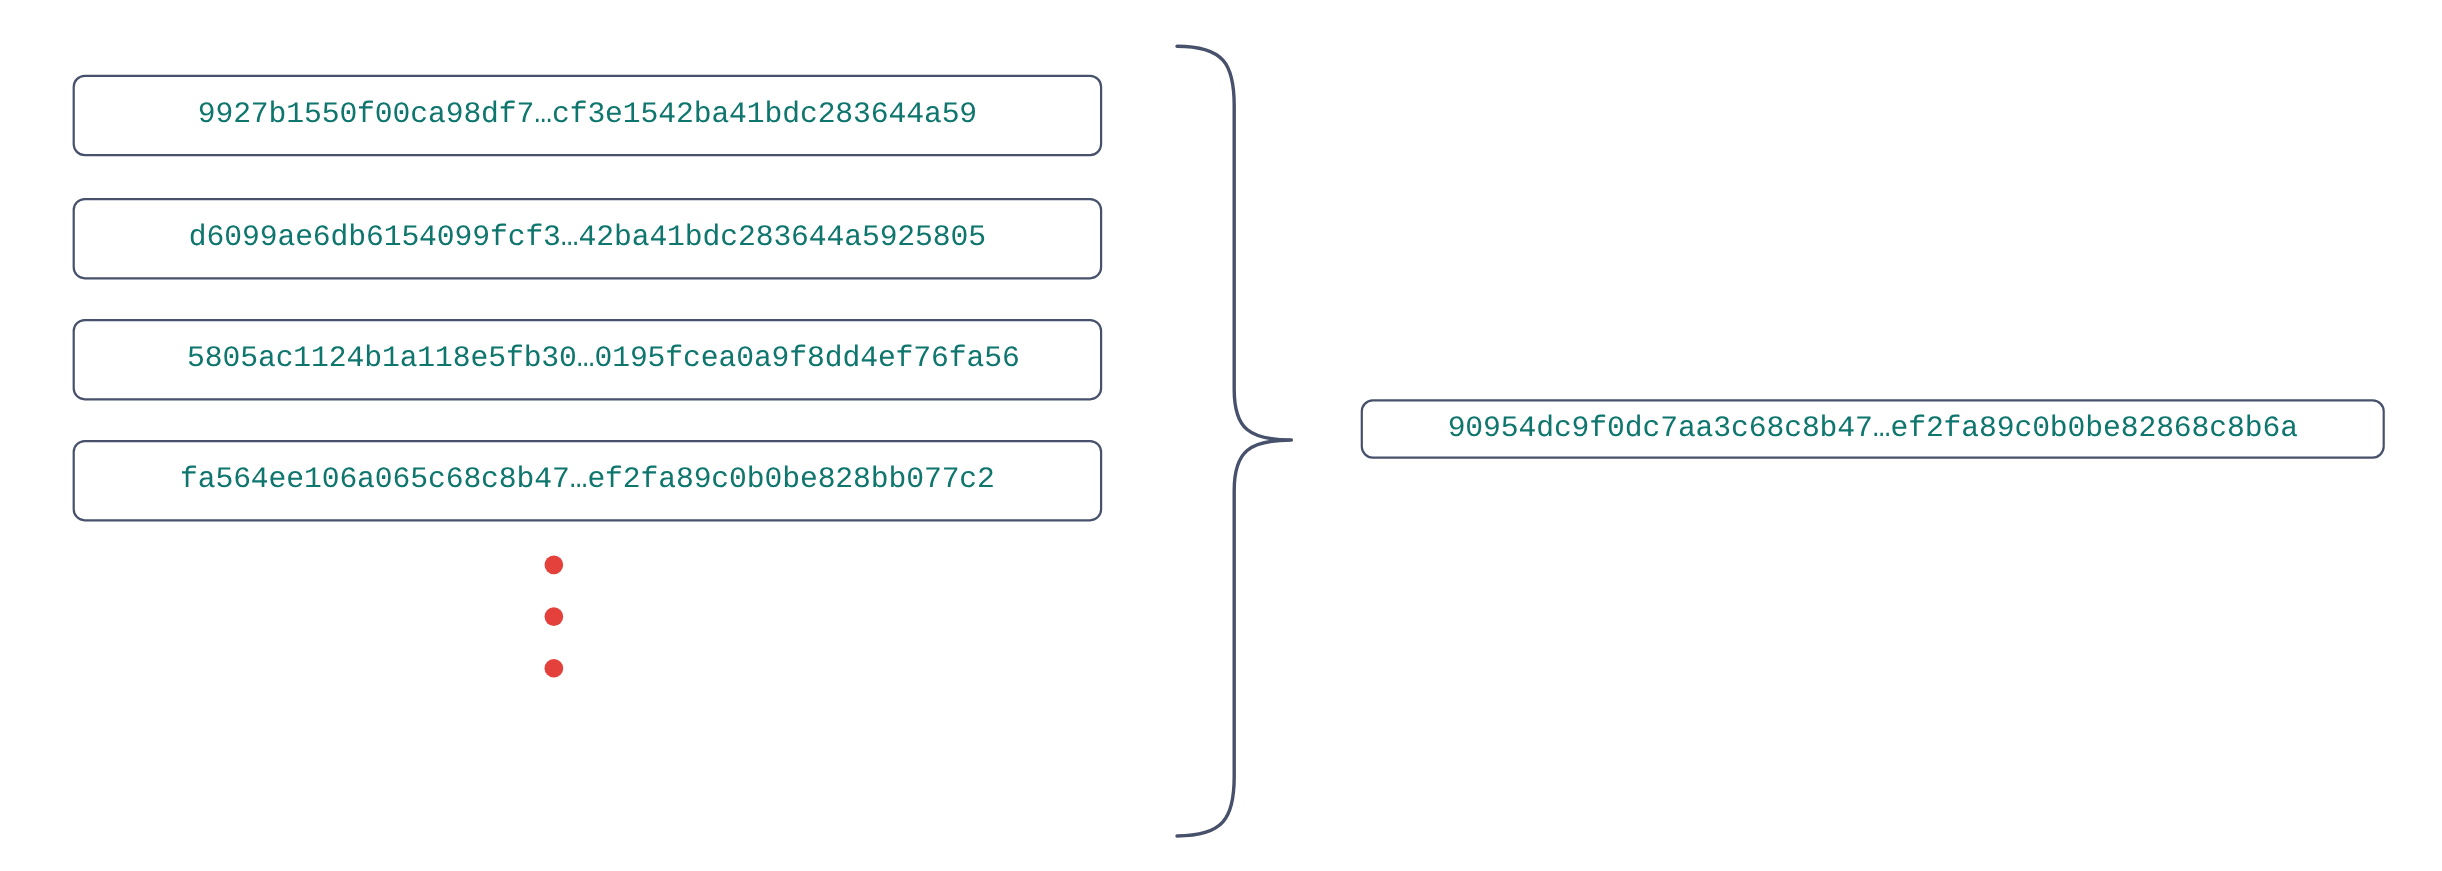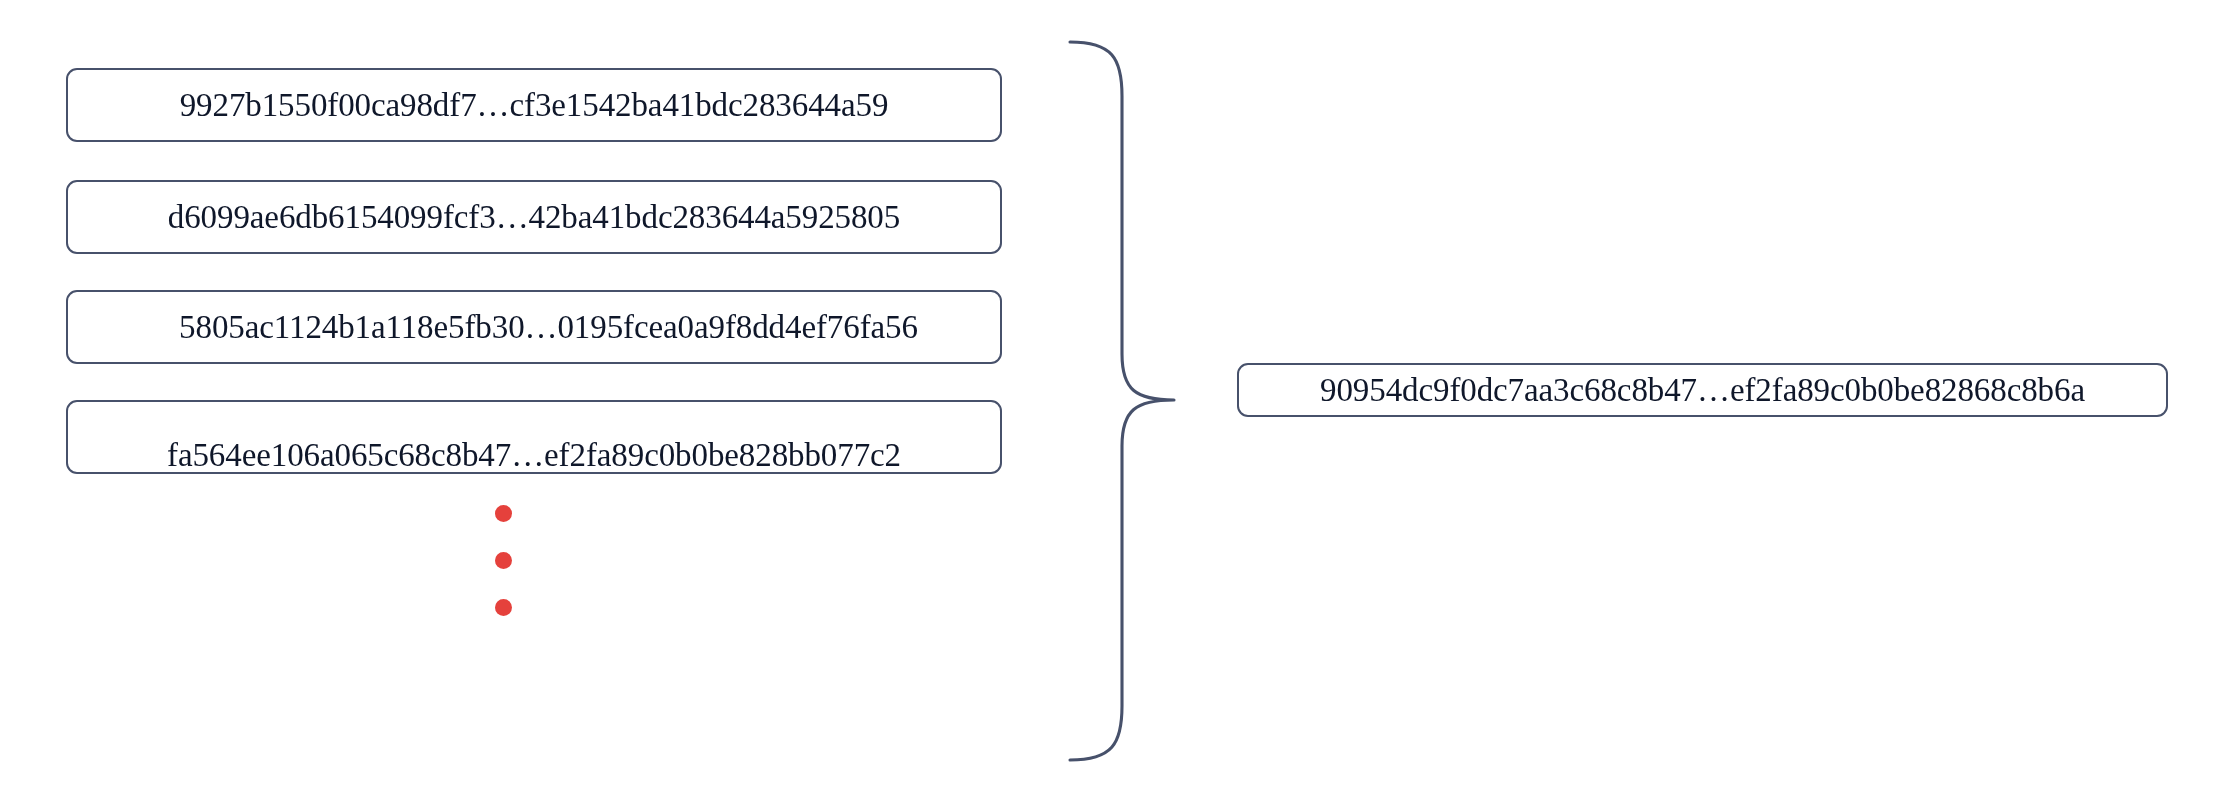--- a/index.html
+++ b/index.html
@@ -24,39 +24,39 @@
     position: absolute;
     box-sizing: border-box;
     border: 2.6px solid #47516b;
     border-radius: 11px;
     background: #ffffff;
     display: flex;
     align-items: center;
     justify-content: center;
   }
   .hash-box .hash-text {
-    font-family: Liberation Serif, serif;
-    font-size: 33px;
+    font-family: Liberation Mono, monospace;
+    font-size: 27px;
     line-height: 1;
-    color: #0f172a;
+    color: #0f766e;
     letter-spacing: -0.1px;
     white-space: nowrap;
     user-select: text;
   }
 
   
   .left-box {
     left: 66px;
     width: 936px;
     height: 74px;
   }
   .left-box.r0 { top: 68px;  }
   .left-box.r1 { top: 180px; }
   .left-box.r2 { top: 290px; padding-left: 29px; }
-  .left-box.r3 { top: 400px; align-items: flex-end; }
+  .left-box.r3 { top: 400px; }
   .left-box.r4 { top: 650px; }
 
   
   .right-box {
     left: 1237px;
     top: 363px;
     width: 931px;
     height: 54px;
   }
 

